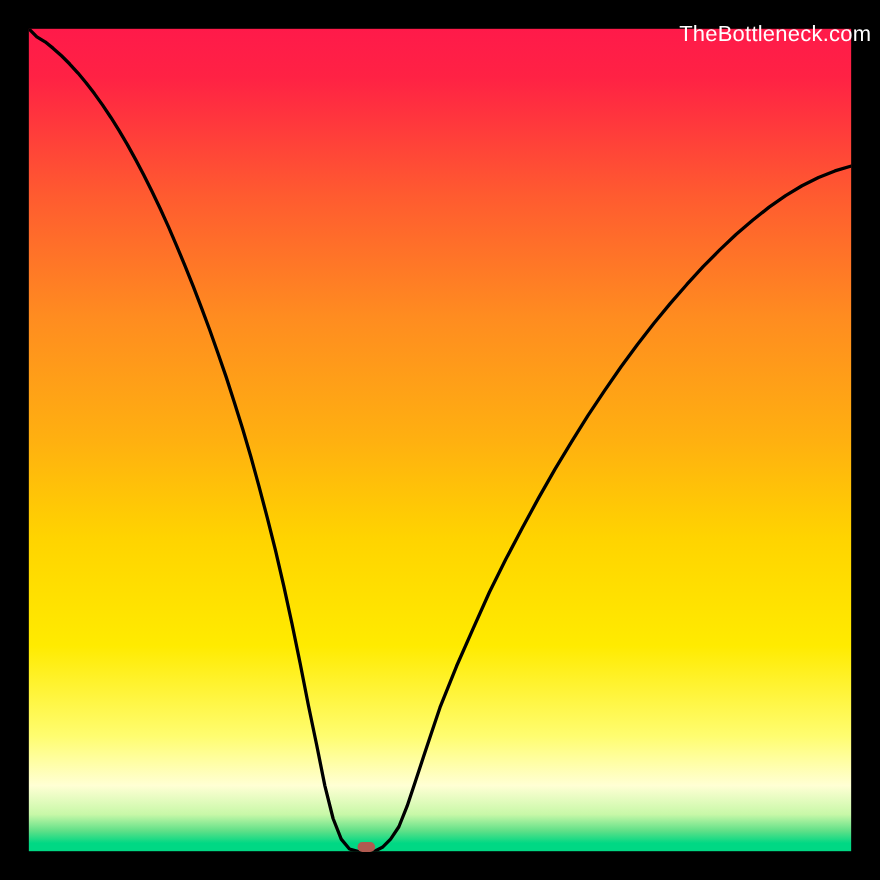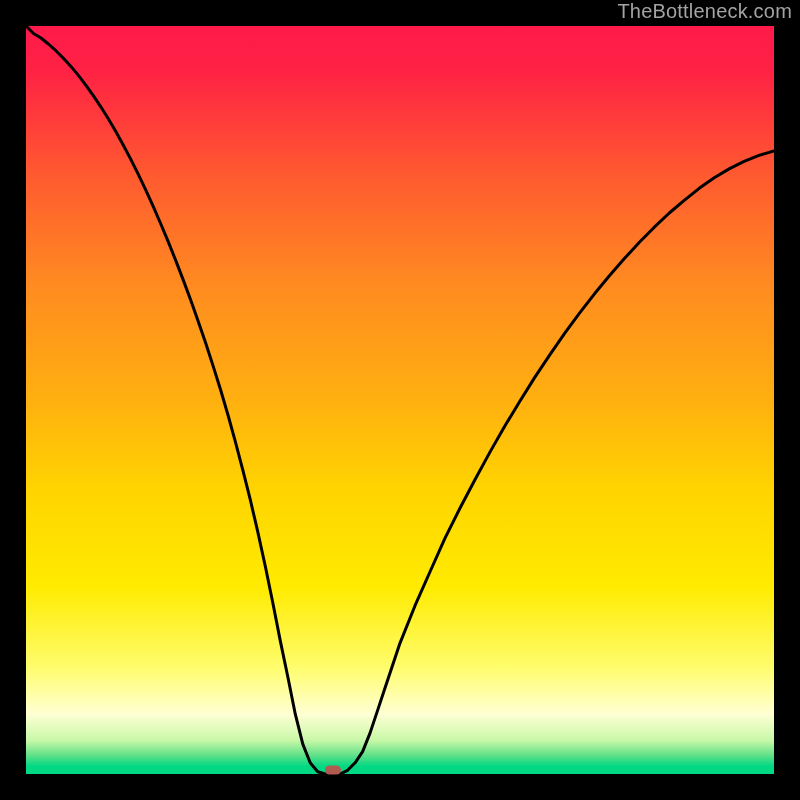--- a/index.html
+++ b/index.html
@@ -28,23 +28,23 @@
   }
   .curve-svg {
     position: absolute;
     top: 0;
     left: 0;
     width: 100%;
     height: 100%;
   }
   .watermark {
     position: absolute;
-    top: 0;
+    top: 20px;
     right: 8px;
-    color: #a3a3a3;
+    color: #ffffff;
     font-size: 20px;
     letter-spacing: 0.2px;
     font-weight: 500;
   }
   .marker {
     position: absolute;
     width: 16px;
     height: 9px;
     border-radius: 5px;
     transform: translate(-50%, -50%);

